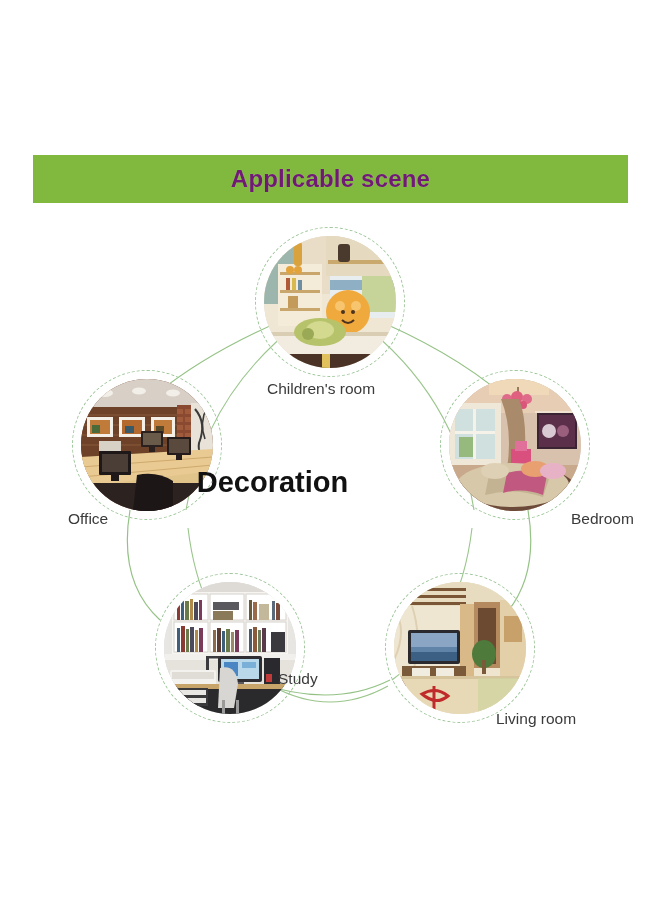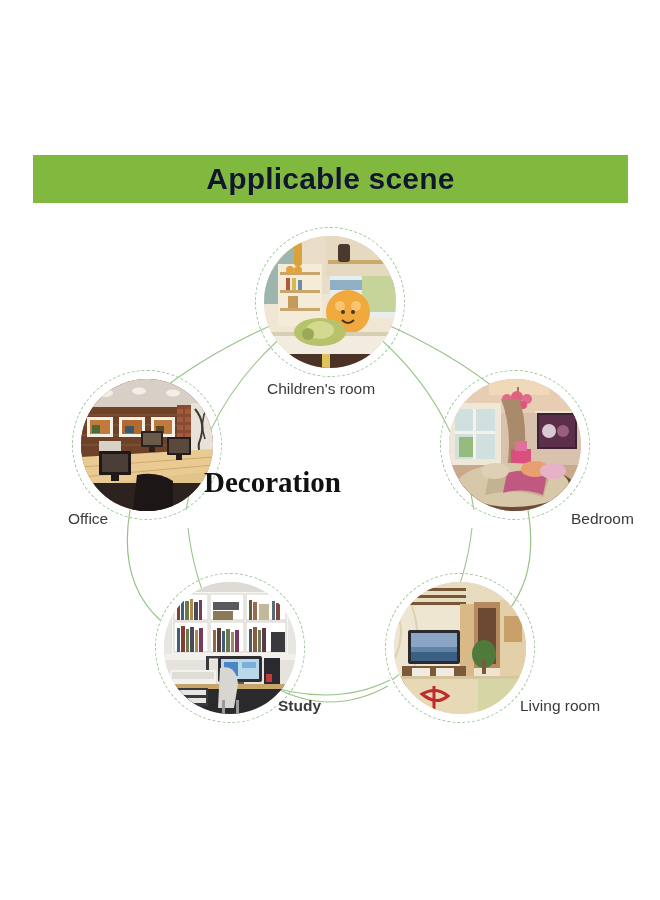--- a/index.html
+++ b/index.html
@@ -22,22 +22,22 @@
     left: 33px;
     top: 155px;
     width: 595px;
     height: 48px;
     background: #80b93e;
     display: flex;
     align-items: center;
     justify-content: center;
   }
   .banner-title {
-    color: #0f172a;
-    font-size: 30px;
+    color: #701a75;
+    font-size: 24px;
     font-weight: bold;
     letter-spacing: 0.2px;
     font-family: "Liberation Sans", sans-serif;
     text-shadow: 0 0 1px rgba(255,255,255,0.35);
   }
 
   
   .stage {
     position: absolute;
     left: 0;
@@ -88,39 +88,39 @@
   }
 
   
   #node-children { left: 255px; top: 17px; }
   #label-children { left: 267px; top: 170px; }
 
   #node-bedroom  { left: 440px; top: 160px; }
   #label-bedroom { left: 523px; top: 300px; margin-left: 48px; }
 
   #node-livingroom { left: 385px; top: 363px; }
-  #label-livingroom { left: 496px; top: 487px; margin-left: 24px; }
+  #label-livingroom { left: 496px; top: 500px; }
 
   #node-study    { left: 155px; top: 363px; }
-  #label-study   { left: 278px; top: 487px; font-weight: bold; }
+  #label-study   { left: 278px; top: 460px; }
 
   #node-office   { left: 72px; top: 160px; }
   #label-office  { left: 68px; top: 300px; text-align: center; }
 
   
   .center-caption {
     position: absolute;
     left: 0;
     right: 0;
     top: 256px;
     text-align: center;
     font-size: 29px;
     font-weight: bold;
     color: #111111;
-    font-family: Liberation Serif, serif;
+    font-family: Liberation Sans, sans-serif;
   }
 </style>
 </head>
 <body>
 
 <div id="page">
 
   <div class="banner">
     <div class="banner-title">Applicable scene</div>
   </div>

